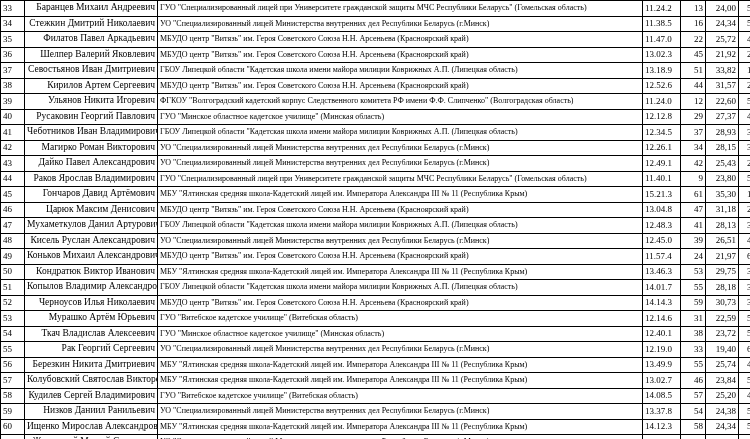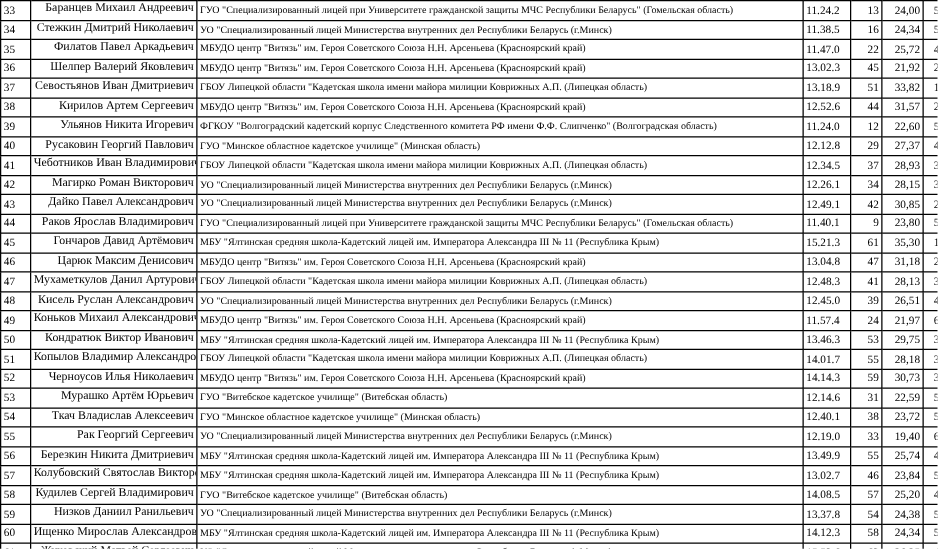--- a/index.html
+++ b/index.html
@@ -156,21 +156,21 @@
         <td class="c1">34</td>
         <td class="c2">28,15</td>
         <td class="c3">36</td>
       </tr>
       <tr>
         <td class="num">43</td>
         <td class="name">Дайко Павел Александрович</td>
         <td class="org">УО "Специализированный лицей Министерства внутренних дел Республики Беларусь (г.Минск)</td>
         <td class="time">12.49.1</td>
         <td class="c1">42</td>
-        <td class="c2">30,85</td>
+        <td class="c2">25,43</td>
         <td class="c3">29</td>
       </tr>
       <tr>
         <td class="num">44</td>
         <td class="name">Раков Ярослав Владимирович</td>
         <td class="org">ГУО "Специализированный лицей при Университете гражданской защиты МЧС Республики Беларусь" (Гомельская область)</td>
         <td class="time">11.40.1</td>
         <td class="c1">9</td>
         <td class="c2">23,80</td>
         <td class="c3">55</td>

